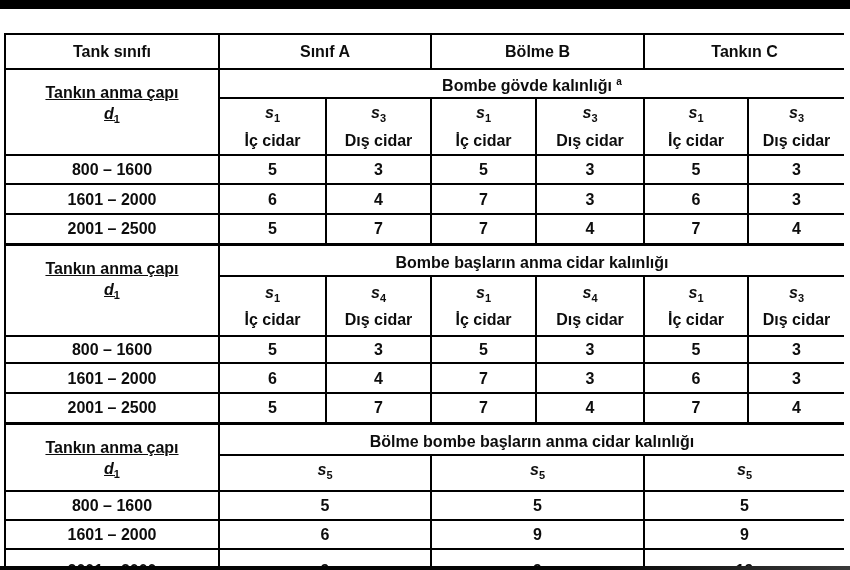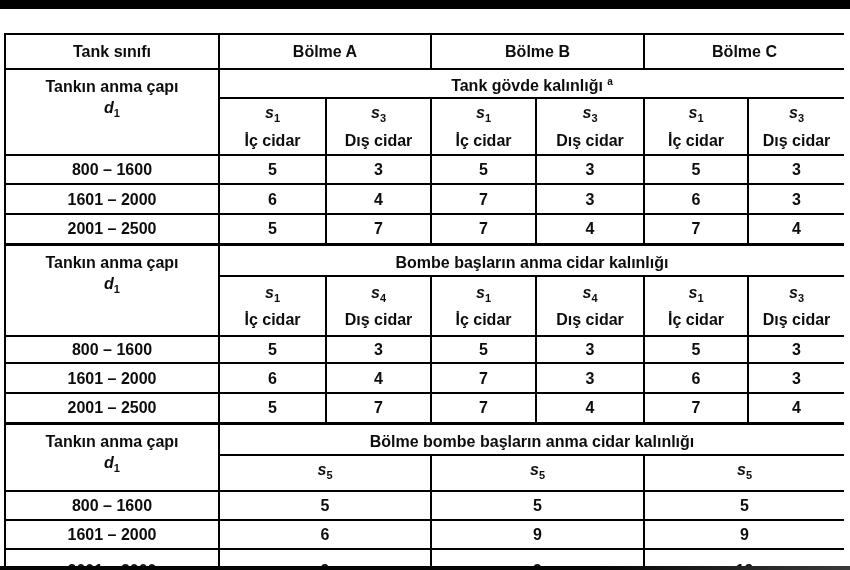--- a/index.html
+++ b/index.html
@@ -26,21 +26,21 @@
     border-collapse: collapse; table-layout: fixed; width: 840px;
   }
   td {
     border: 2px solid #000;
     padding: 0;
     text-align: center; vertical-align: middle;
     font-weight: bold; font-size: 16px;
     line-height: 19px;
   }
   tr.sec-start > td { border-top: 3px solid #000; }
-  .label-cell { vertical-align: top; padding-top: 6px; line-height: 21px; }
+  .label-cell { vertical-align: top; padding-top: 12px; line-height: 21px; text-decoration: underline; }
   sub { font-size: 11px; font-weight: bold; }
   sup { font-size: 10px; font-weight: bold; vertical-align: super; }
   i { font-style: italic; }
   .colhead { line-height: 21px; text-align: center; }
 </style>
 </head>
 <body>
 
 <div class="bar-top"></div>
 <div class="bar-bottom"></div>
@@ -53,31 +53,31 @@
         <col style="width:105px">
     <col style="width:105px">
         <col style="width:108px">
         <col style="width:104px">
     <col style="width:97px">
   </colgroup>
 
   <tbody>
         <tr style="height:35px">
     <td>Tank sınıfı</td>
-    <td colspan="2">Bölme A</td>
+    <td colspan="2">Sınıf A</td>
     <td colspan="2">Bölme B</td>
-    <td colspan="2">Bölme C</td>
+    <td colspan="2">Tankın C</td>
   </tr>
 
   <tr style="height:29px">
     <td rowspan="2" class="label-cell">
       <div>Tankın anma çapı</div>
       <div><i>d</i><sub>1</sub></div>
     </td>
-    <td colspan="6"><span>Tank gövde kalınlığı</span> <sup>a</sup></td>
+    <td colspan="6"><span>Bombe gövde kalınlığı</span> <sup>a</sup></td>
   </tr>
   <tr style="height:57px">
     <td class="colhead">
             <div><i>s</i><sub>1</sub></div>
             <div>İç cidar</div>
           </td>
     <td class="colhead">
             <div><i>s</i><sub>3</sub></div>
             <div>Dış cidar</div>
           </td>

